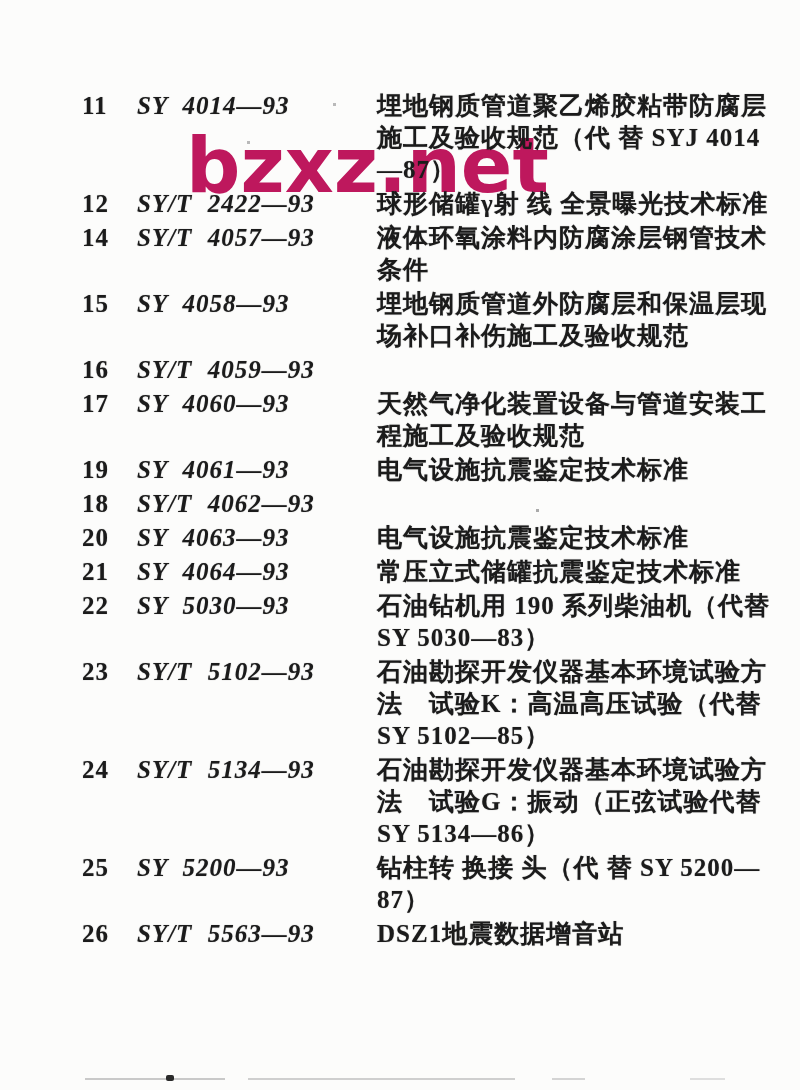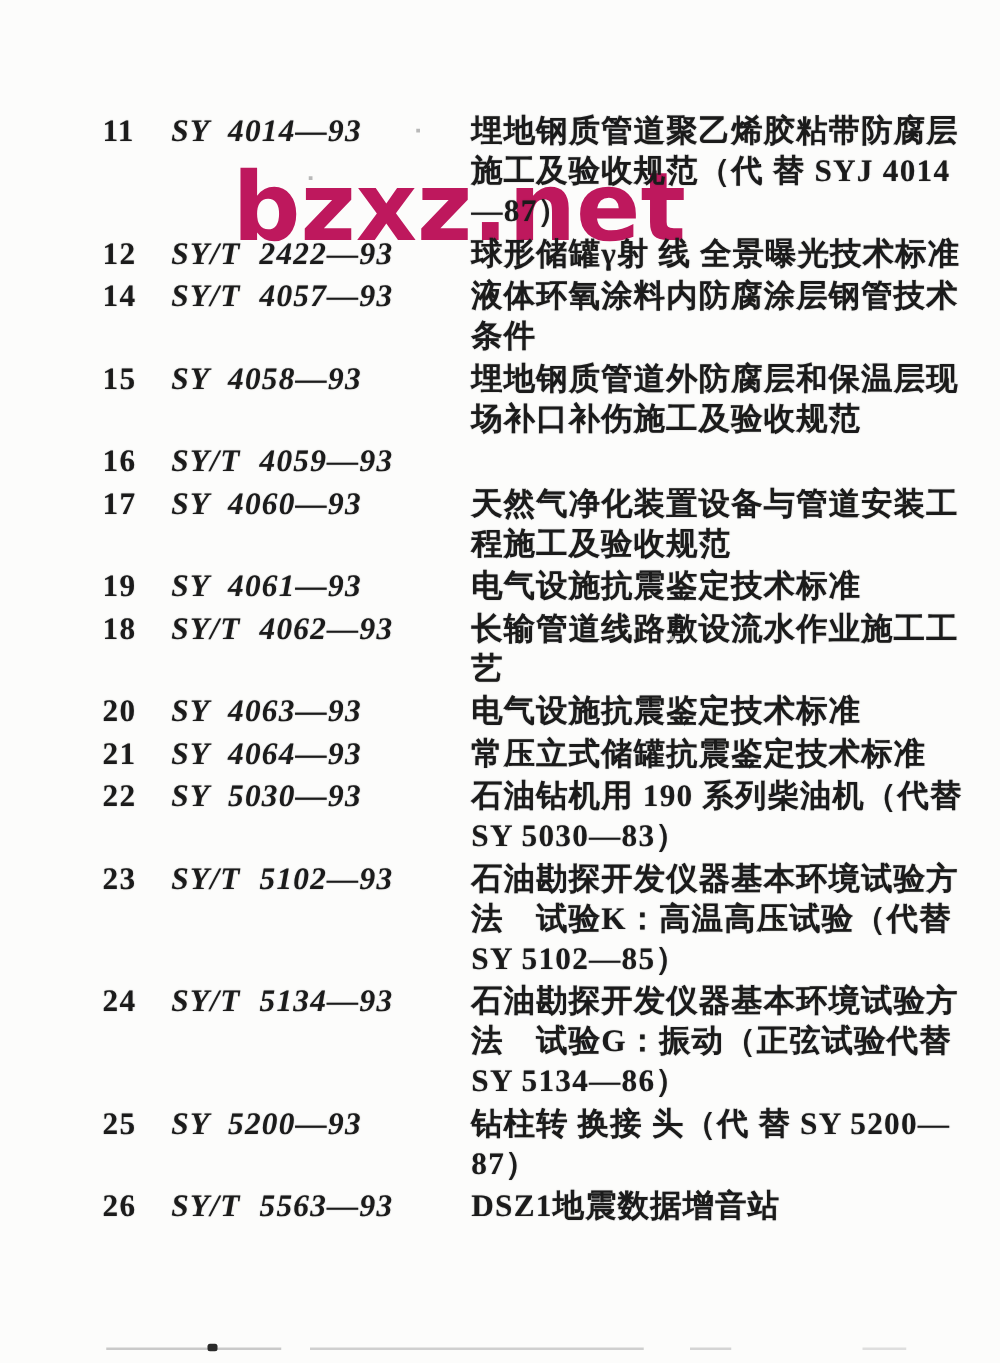--- a/index.html
+++ b/index.html
@@ -127,22 +127,20 @@
 程施工及验收规范</span>
     </div>
     <div class="row">
       <span class="num">19</span>
       <span class="code">SY 4061—93</span>
       <span class="desc">电气设施抗震鉴定技术标准</span>
     </div>
     <div class="row">
       <span class="num">18</span>
       <span class="code">SY/T 4062—93</span>
-      <span class="desc">长输管道线路敷设流水作业施工工
-艺</span>
     </div>
     <div class="row">
       <span class="num">20</span>
       <span class="code">SY 4063—93</span>
       <span class="desc">电气设施抗震鉴定技术标准</span>
     </div>
     <div class="row">
       <span class="num">21</span>
       <span class="code">SY 4064—93</span>
       <span class="desc">常压立式储罐抗震鉴定技术标准</span>

